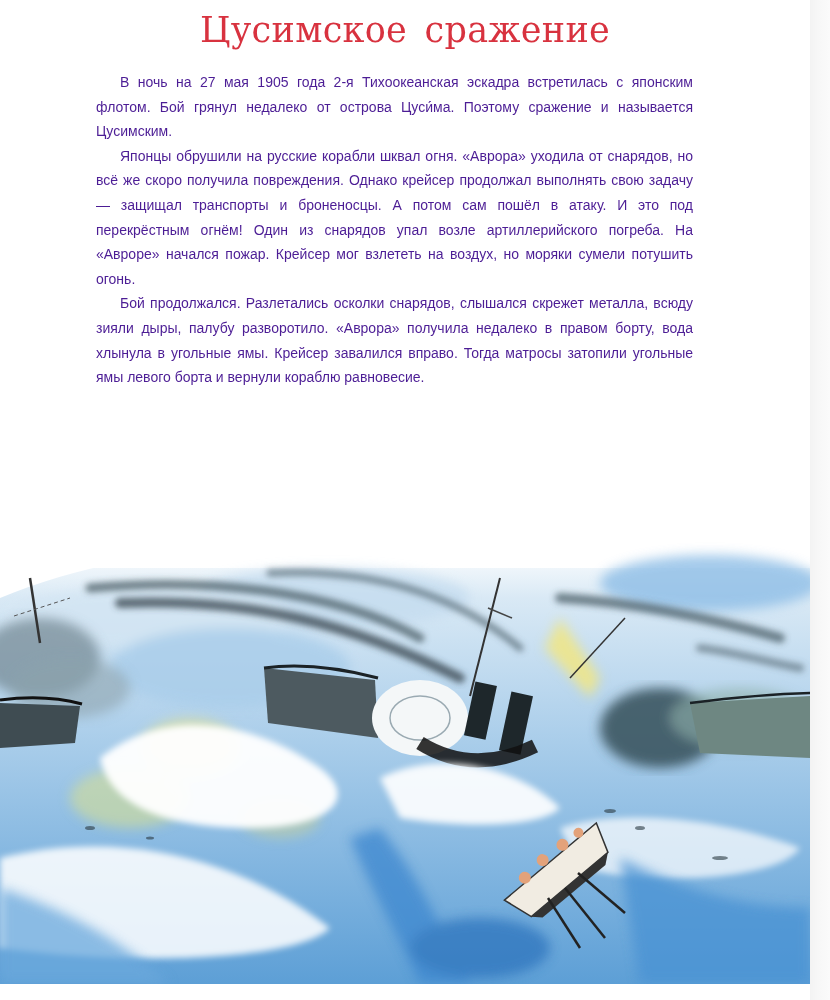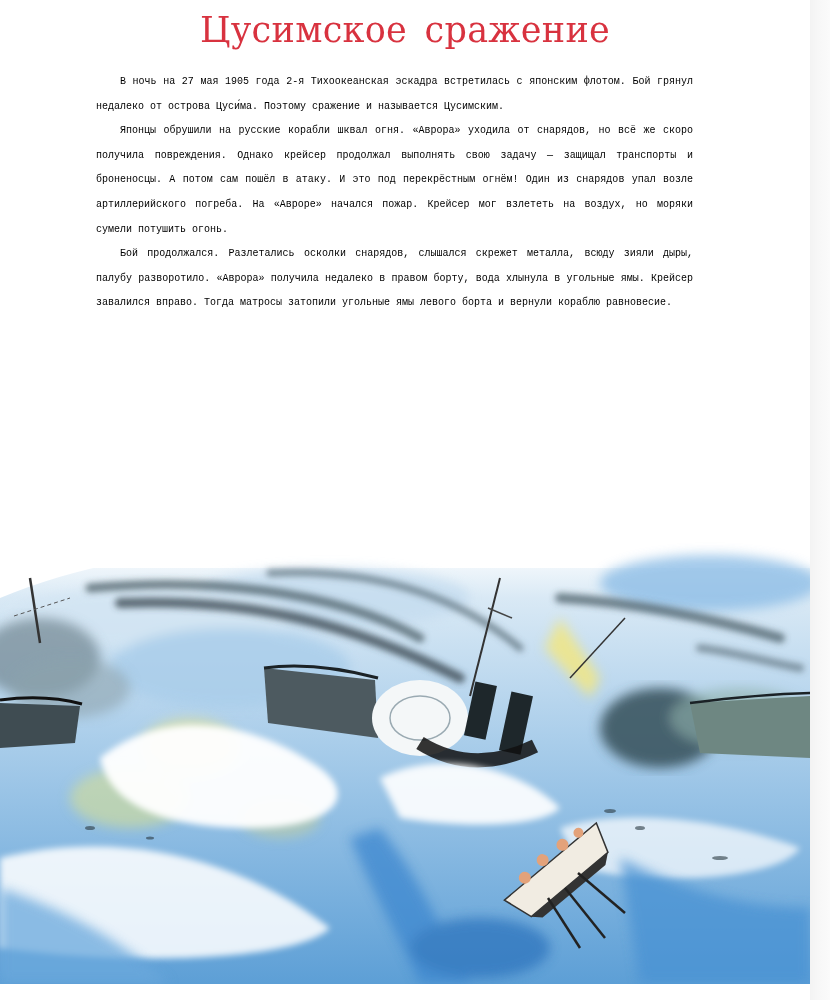--- a/index.html
+++ b/index.html
@@ -21,22 +21,22 @@
   .title {
     position: absolute; left: 0; width: 810px; top: 8px;
     text-align: center;
     font-family: "DejaVu Serif", serif;
     font-size: 35px; color: #d8323f;
     letter-spacing: 0.3px; word-spacing: 6px;
     line-height: 44px;
   }
   .text {
     position: absolute; left: 96px; top: 70px; width: 597px;
-    font-family: Liberation Mono, monospace;
-    font-size: 10px; line-height: 24.6px; color: #000000;
+    font-family: Liberation Sans, sans-serif;
+    font-size: 14px; line-height: 24.6px; color: #4c1d95;
     text-align: justify;
   }
   .text p { margin: 0; text-indent: 24px; }
   .illustration {
     position: absolute; left: 0; top: 528px; width: 810px; height: 456px;
   }
 </style>
 </head>
 <body>
 

